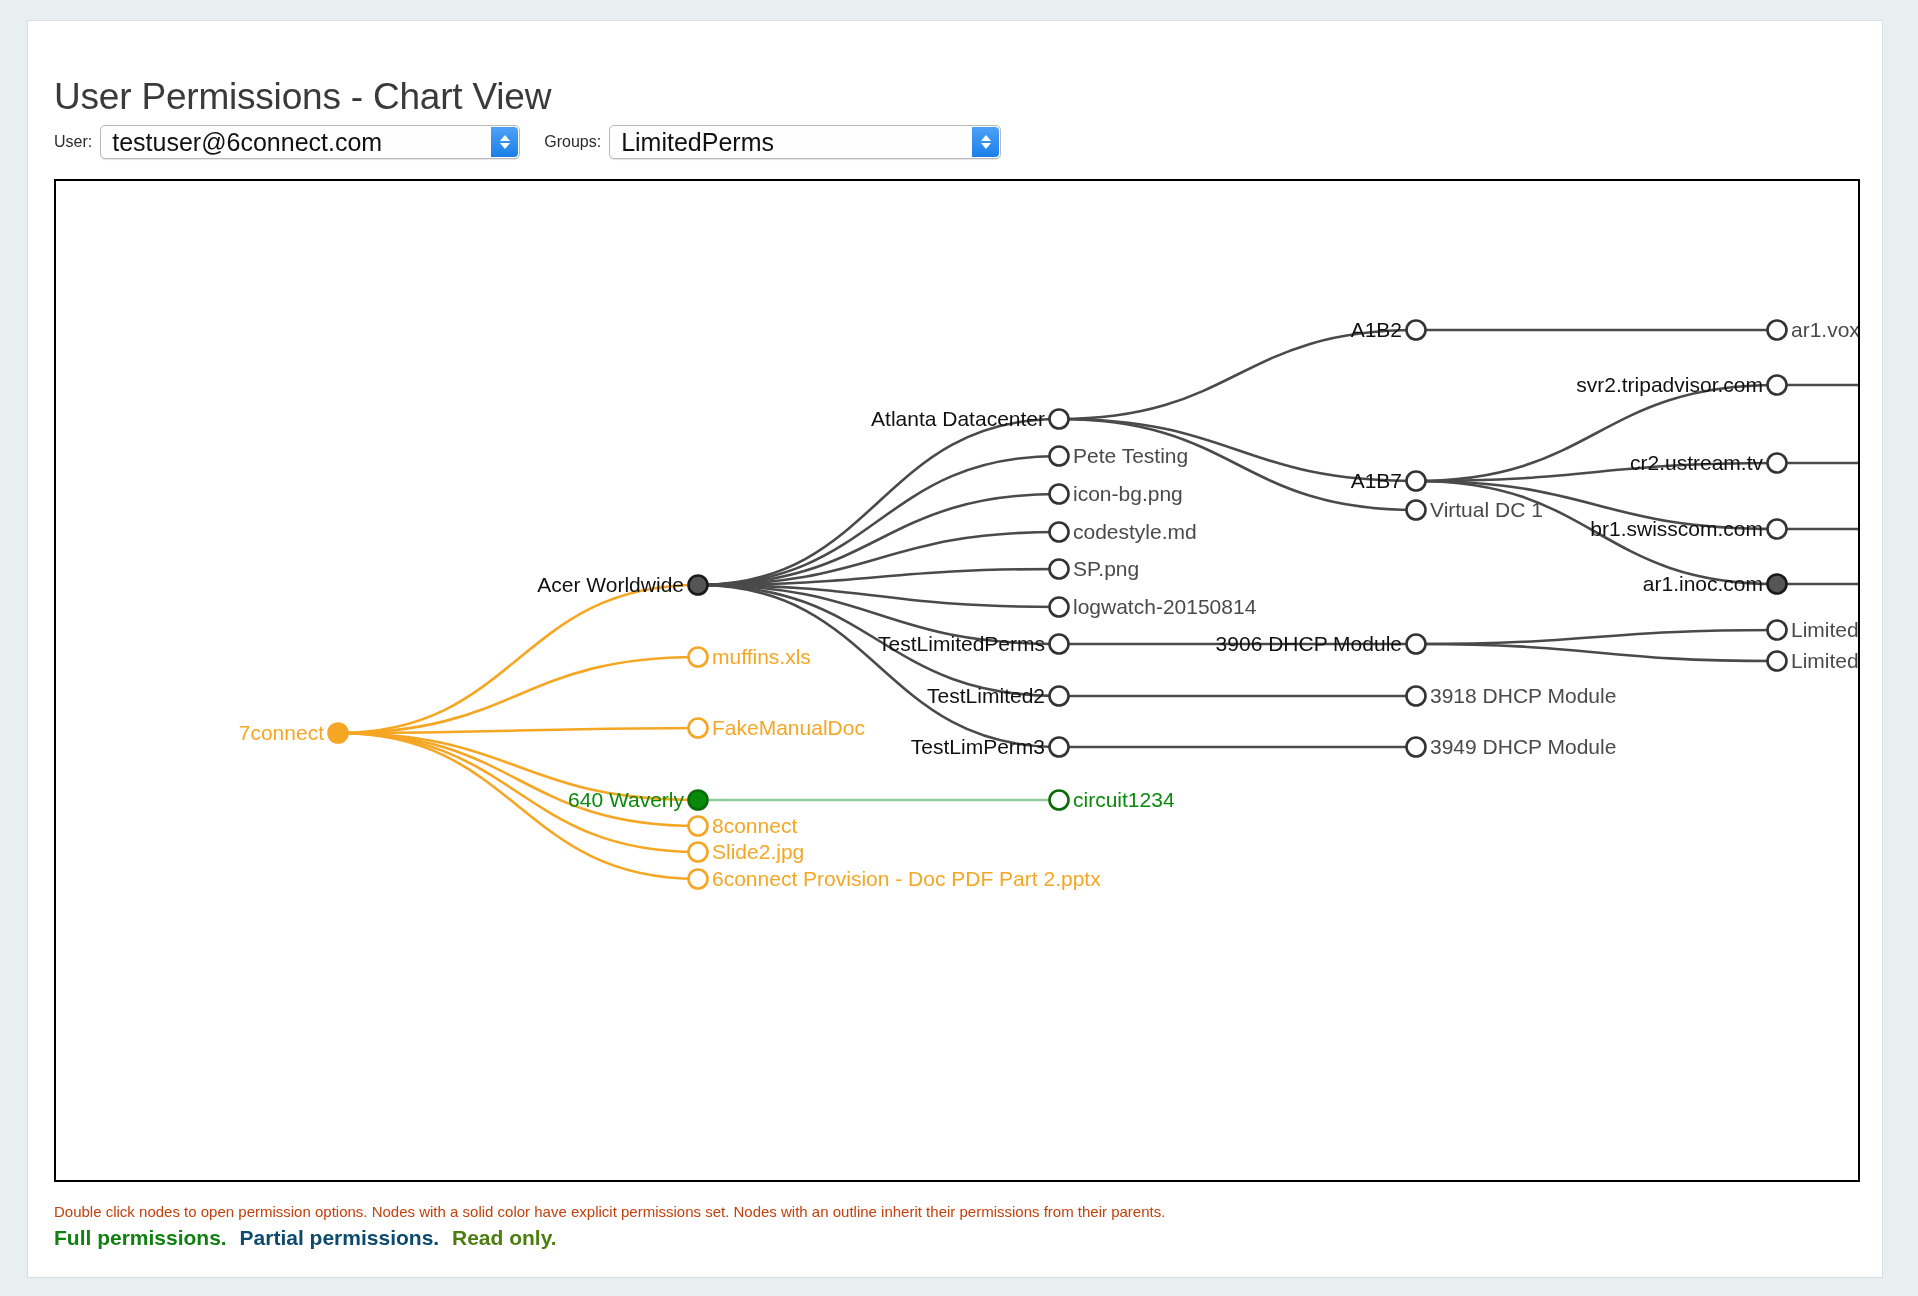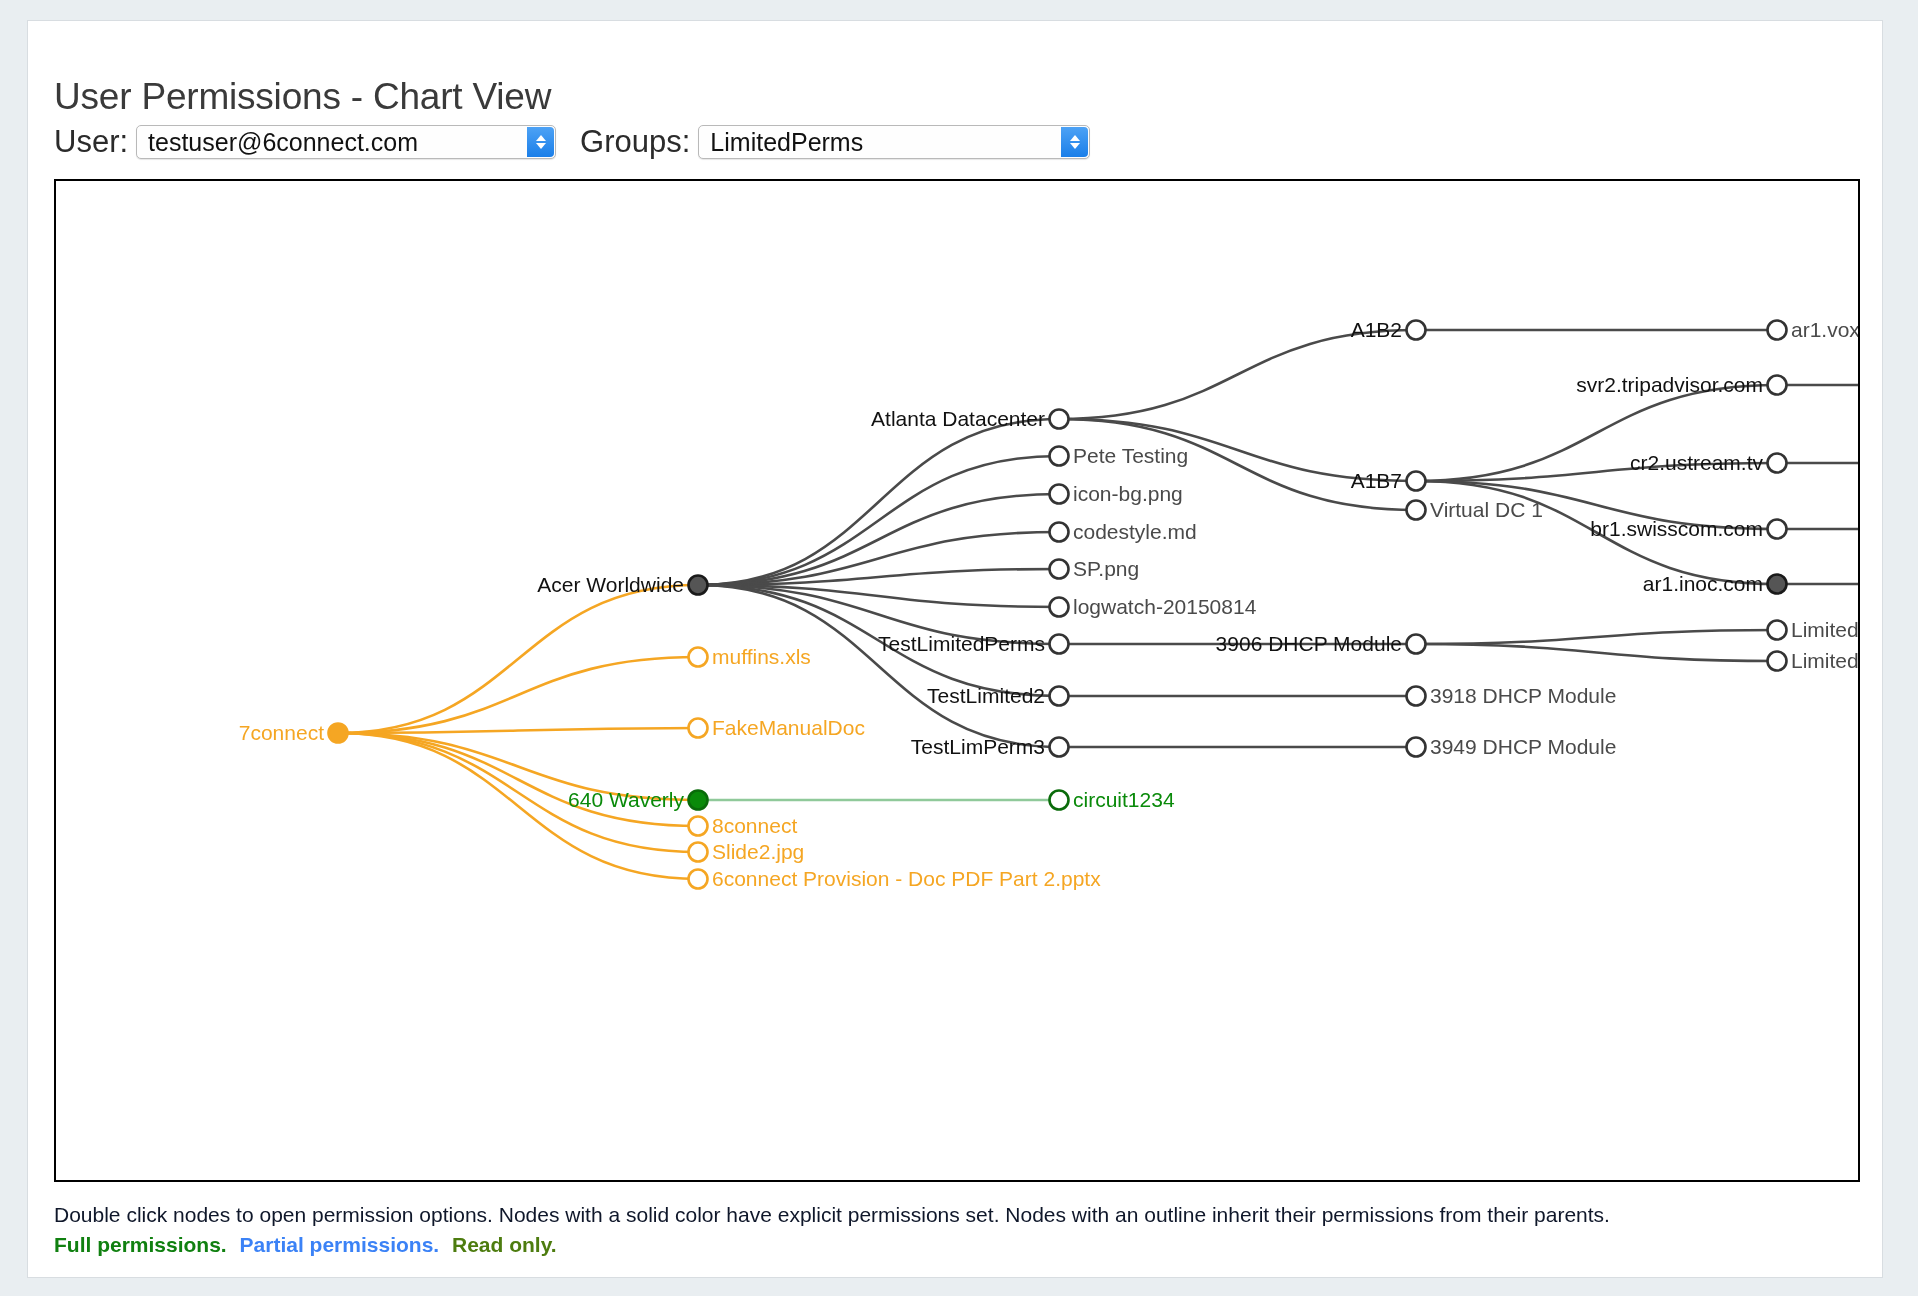--- a/index.html
+++ b/index.html
@@ -39,21 +39,21 @@
   .controls {
     position: absolute;
     left: 26px;
     top: 103px;
     display: flex;
     align-items: center;
     gap: 0px;
     height: 36px;
   }
   .ctrl-label {
-    font-size: 31px;
+    font-size: 16px;
     color: #2b2b2b;
     white-space: nowrap;
     margin-right: 8px;
   }
   .ctrl-label.second { margin-left: 24px; }
   .mac-select {
     position: relative;
     display: inline-flex;
     align-items: center;
     height: 34px;
@@ -108,32 +108,32 @@
   }
   .chart-frame svg { display: block; }
 
   .footer {
     position: absolute;
     left: 26px;
     top: 1182px;
     width: 1810px;
   }
   .footer-line1 {
-    font-size: 21px;
-    color: #0f172a;
+    font-size: 15px;
+    color: #c2410c;
     white-space: nowrap;
   }
   .footer-line2 {
     margin-top: 6px;
     font-size: 21px;
     font-weight: bold;
     white-space: nowrap;
   }
   .lg-full { color: #108010; margin-top: 16px; }
-  .lg-partial { color: #3b82f6; }
+  .lg-partial { color: #0c4a6e; }
   .lg-read { color: #4d7c0f; }
   .footer-line2 span { margin-right: 7px; }
 
   text.node-label { font-family: "Liberation Sans", sans-serif; }
 </style>
 </head>
 <body>
 
 <div id="root">
   <div class="panel">

